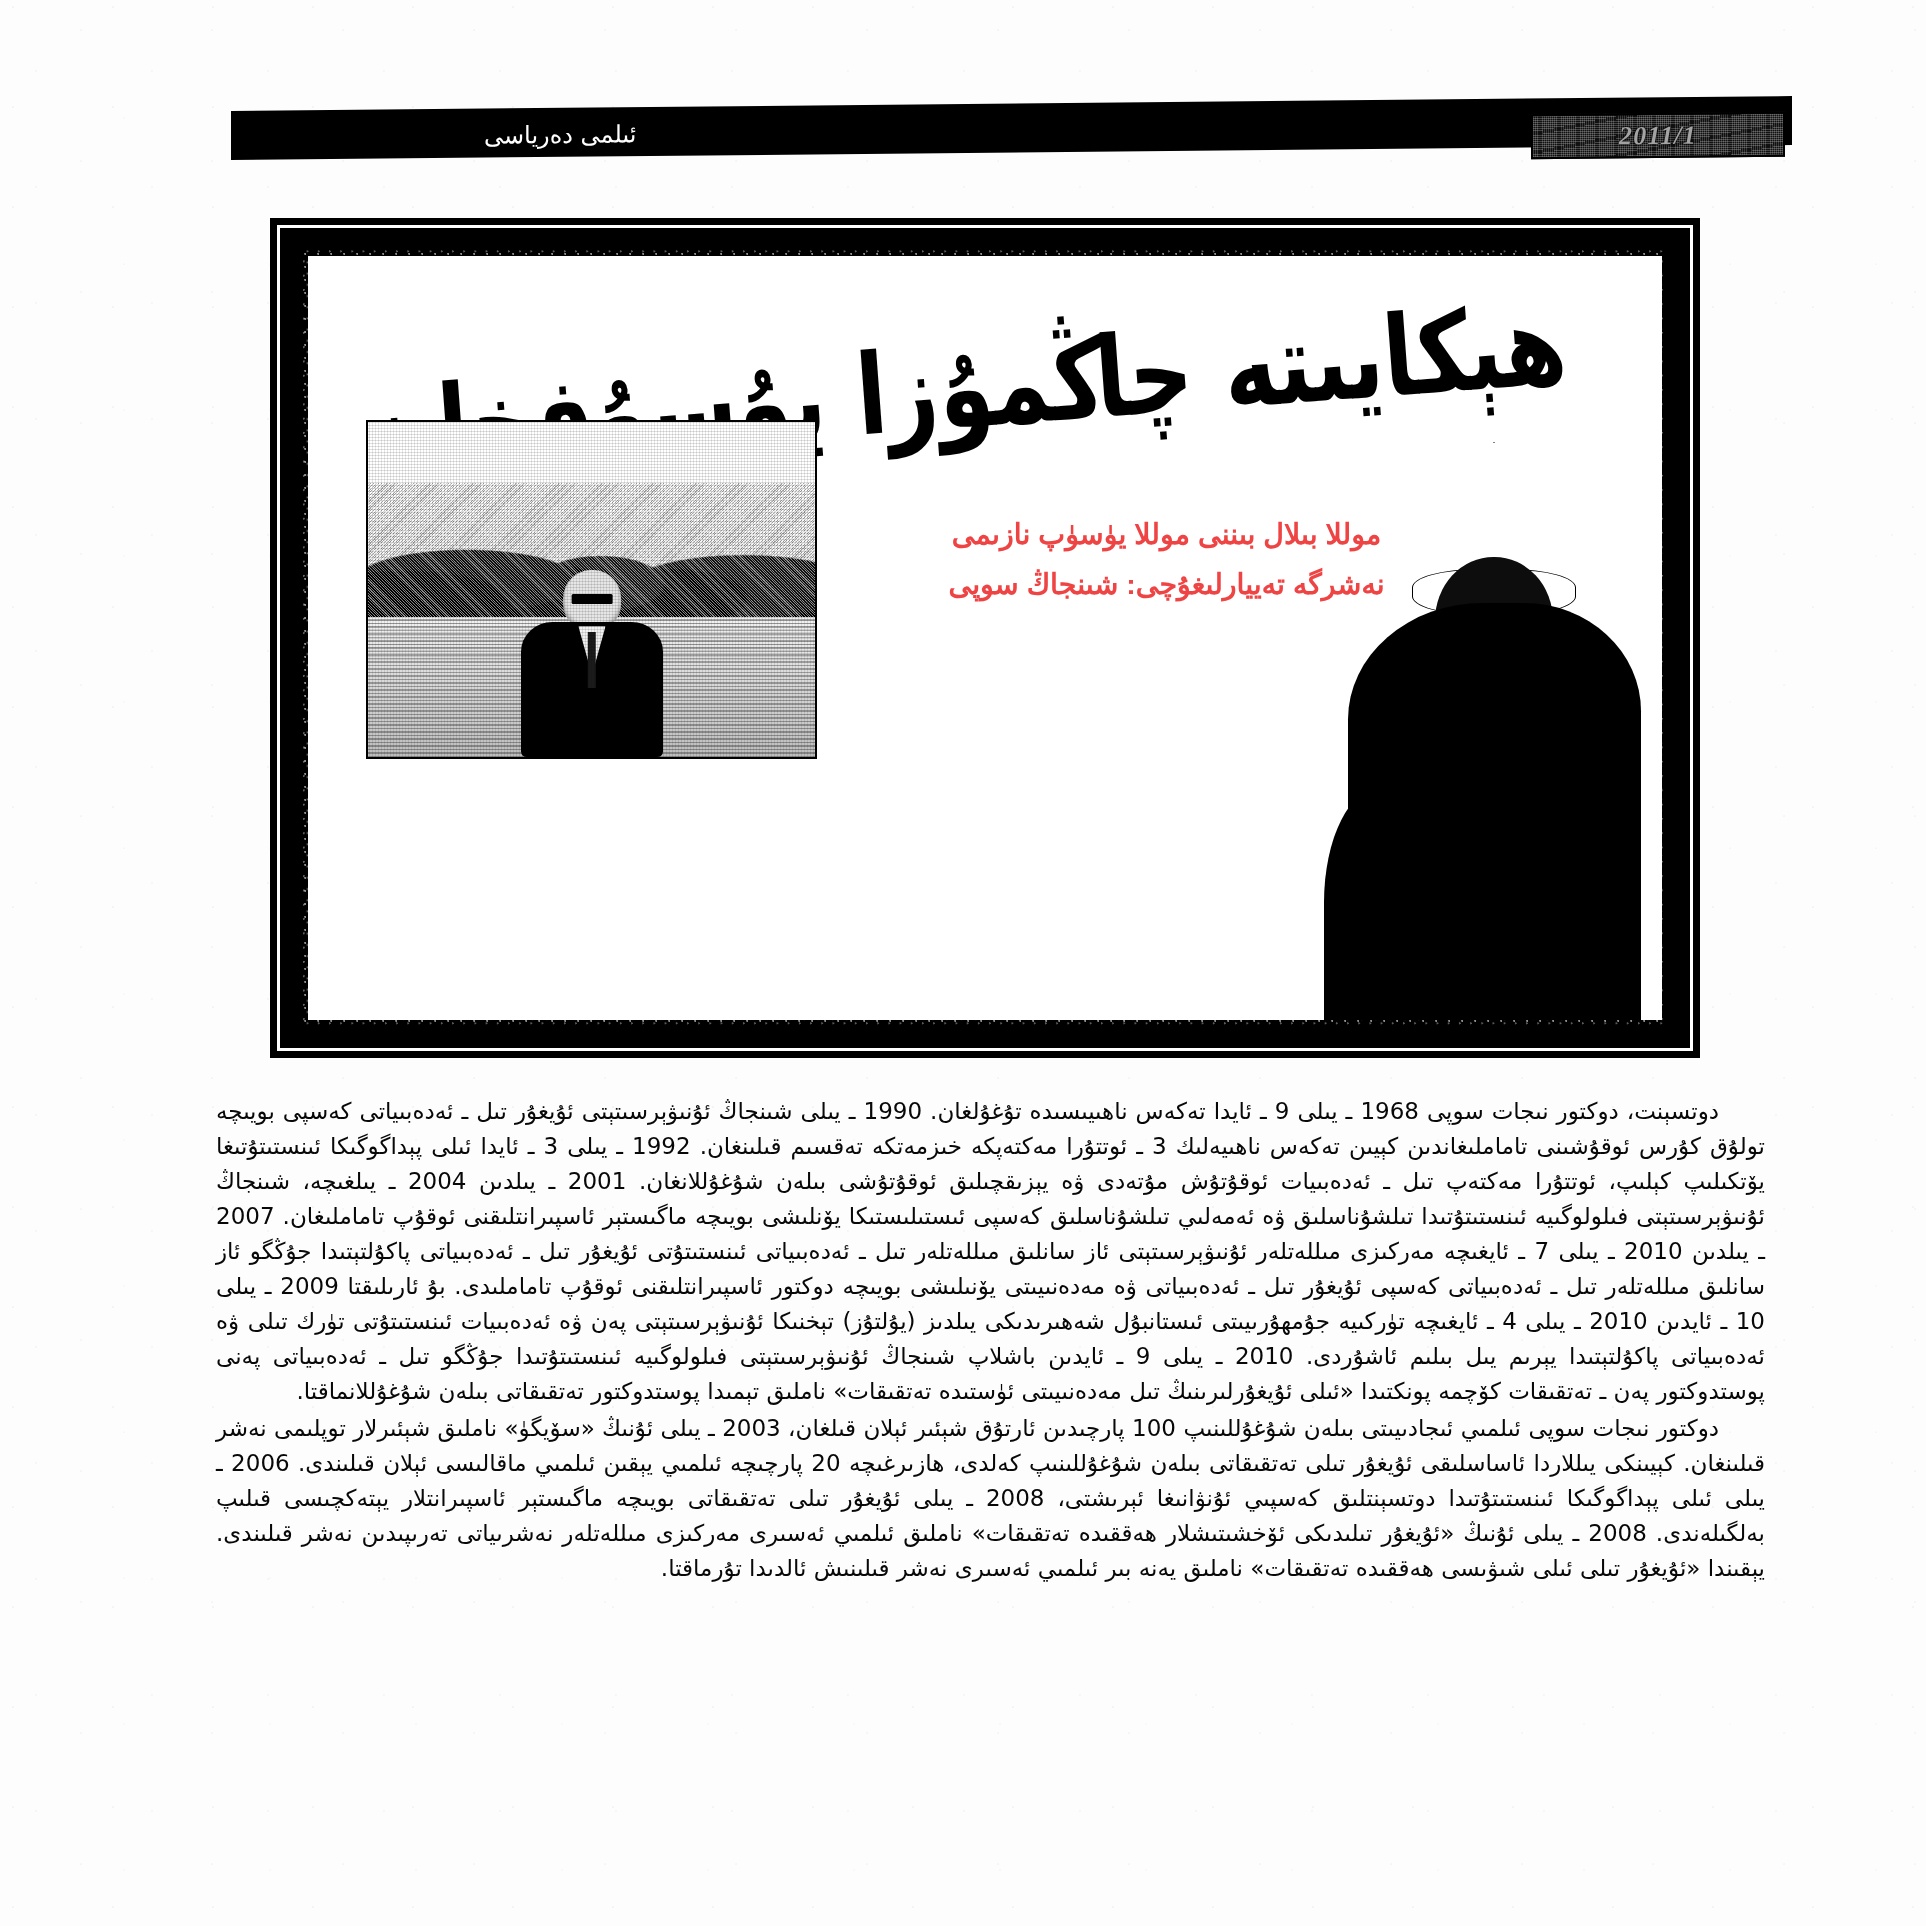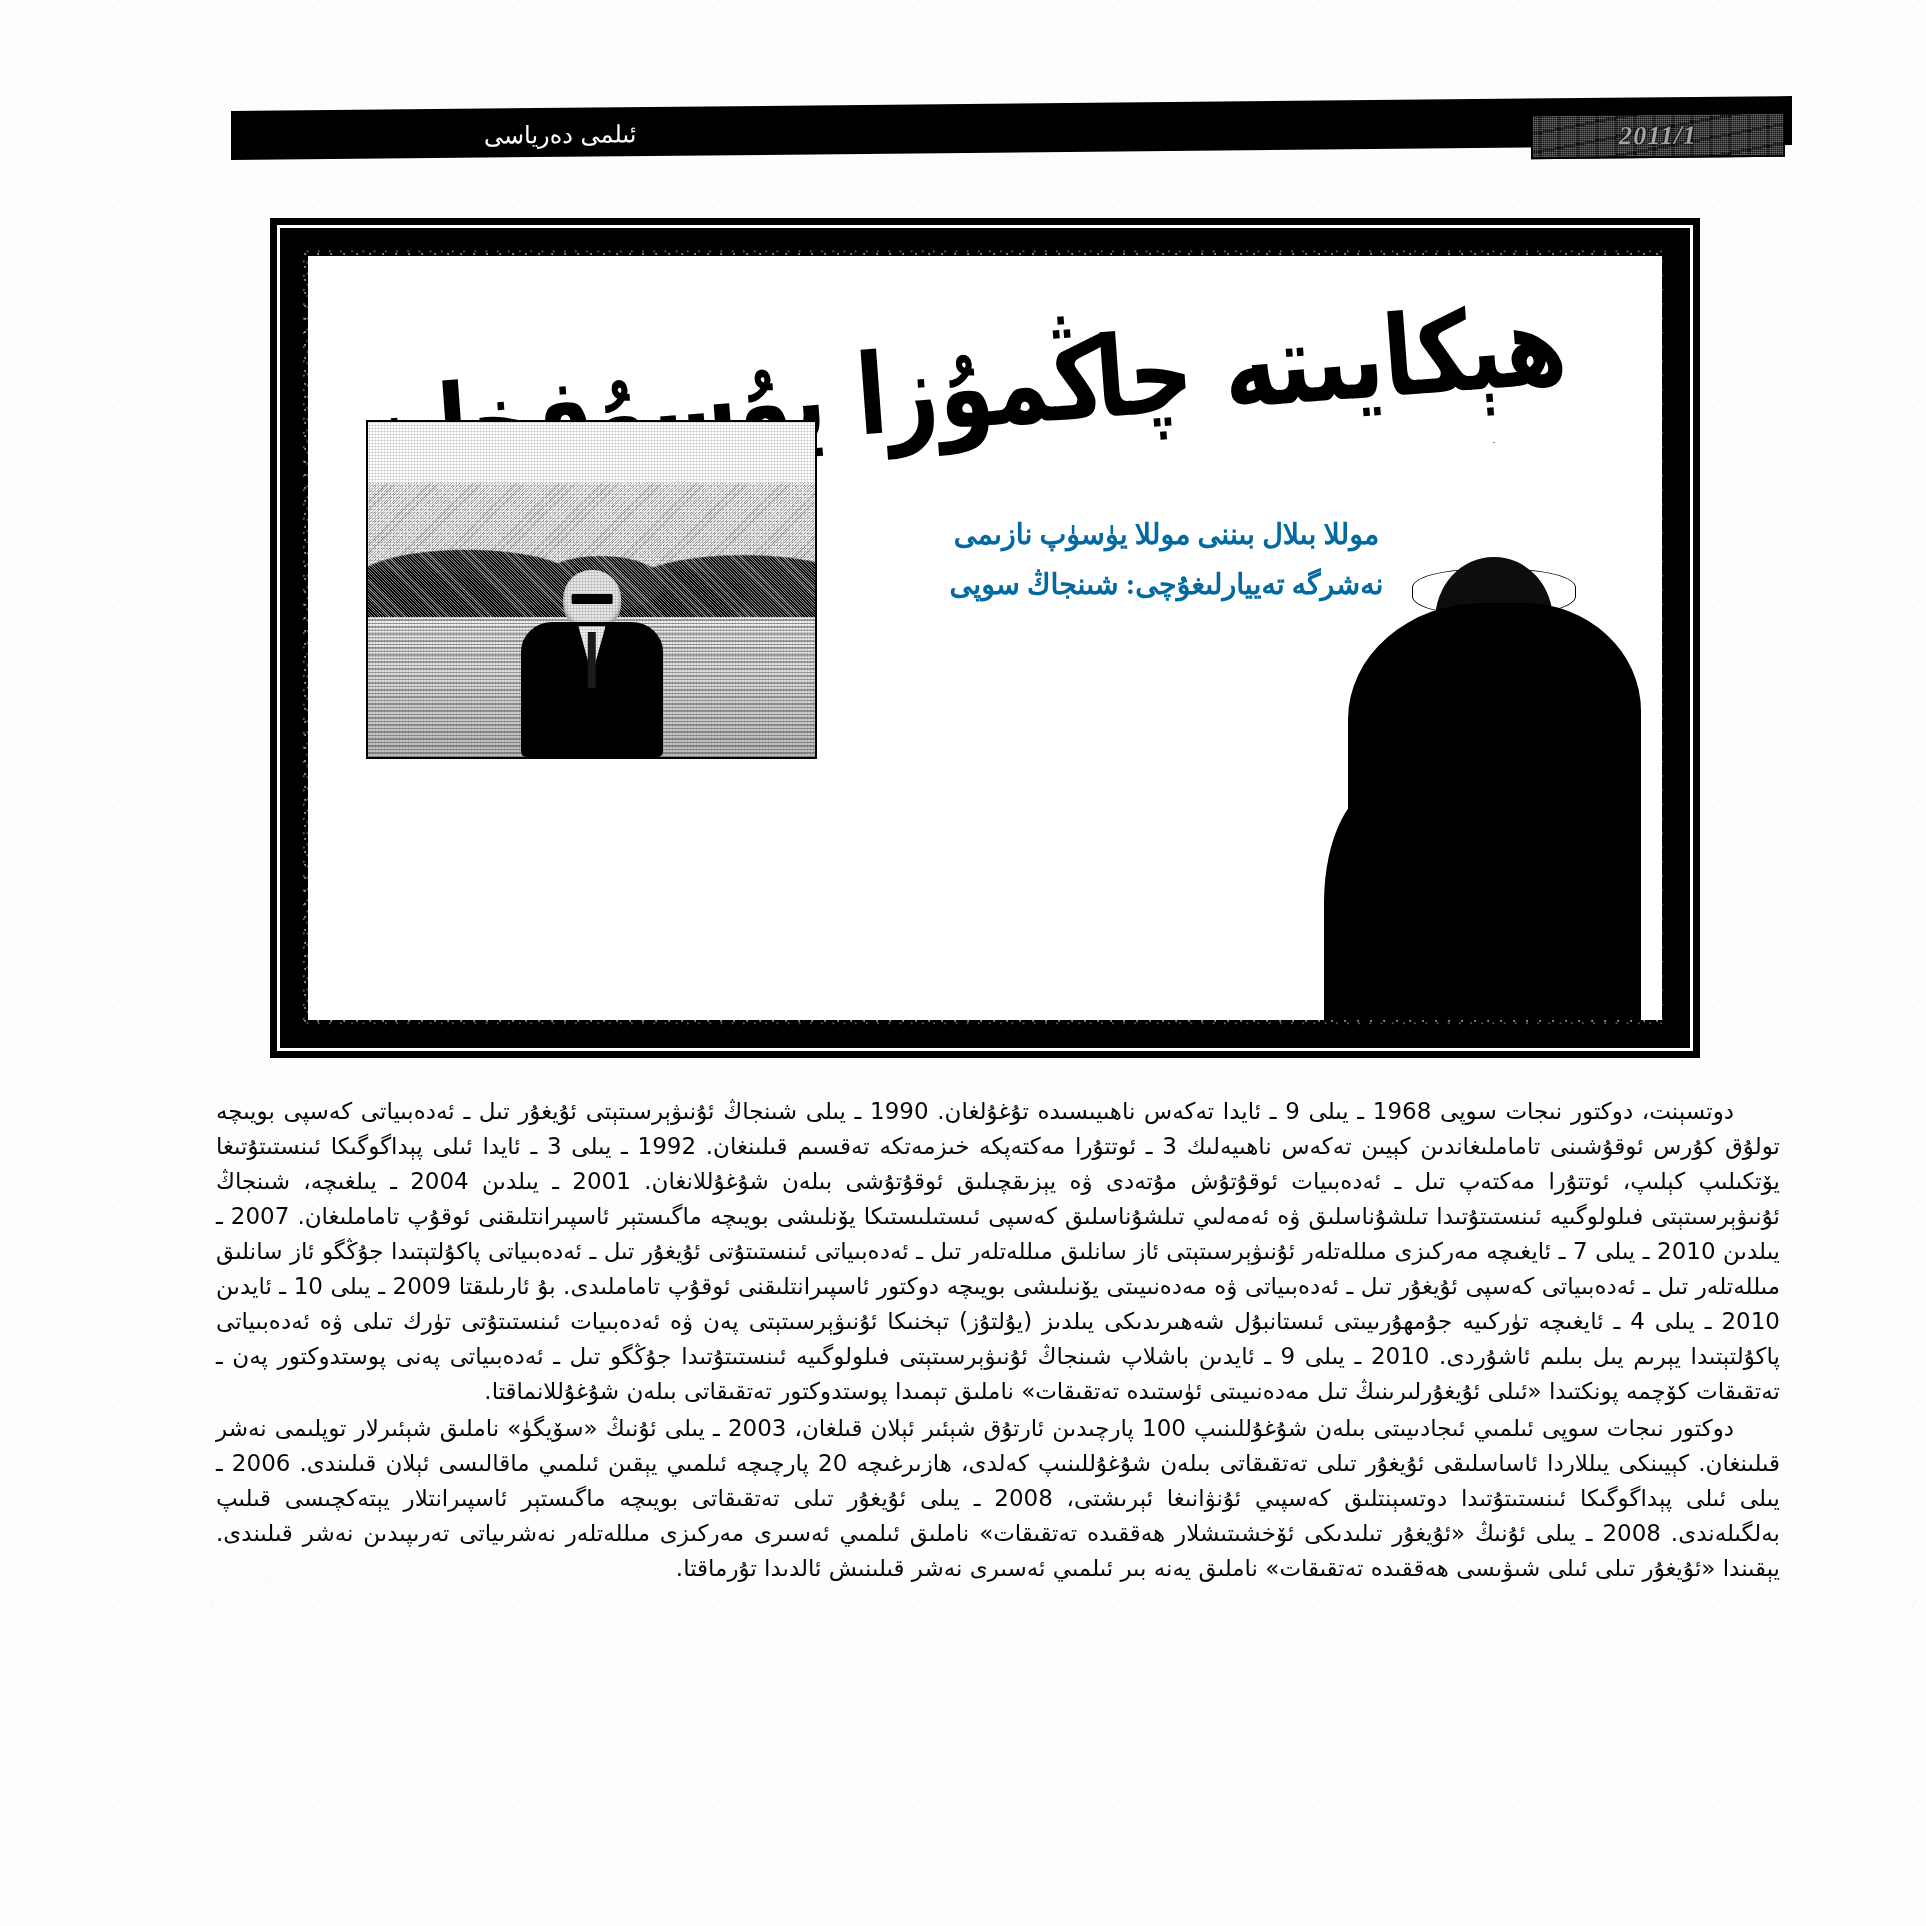--- a/index.html
+++ b/index.html
@@ -131,23 +131,23 @@
     transform-origin:right center;
     font-weight:700;
   }
 
   .subtitle1,.subtitle2{
     position:absolute;
     right:100px;
     width:790px;
     text-align:center;
     direction:rtl;
-    color:#0369a1;
+    color:#ef4444;
     white-space:nowrap;
-    font-family:Liberation Serif, serif;
+    font-family:Liberation Sans, sans-serif;
     font-weight:700;
   }
   .subtitle1{top:262px;font-size:28.5px;}
   .subtitle2{top:312px;font-size:28.5px;}
 
   
   .photo{
     position:absolute;
     left:58px;top:164px;
     width:451px;height:339px;
@@ -257,21 +257,21 @@
     left:216px;top:1094px;
     width:1564px;
     direction:rtl;
     text-align:justify;
     color:#080808;
     font-family:"DejaVu Sans",sans-serif;
     font-size:23px;
     line-height:35px;
     letter-spacing:0px;
   }
-  .body-text p{margin:0 0 0 0;text-indent:46px;}
+  .body-text p{margin:0 15px 0 0;text-indent:46px;}
   .body-text p + p{margin-top:2.3px;}
 </style>
 </head>
 <body>
 
 <div class="page">
   <div class="grain"></div>
 
   <div class="runhead">
     <div class="runhead-bar"></div>

